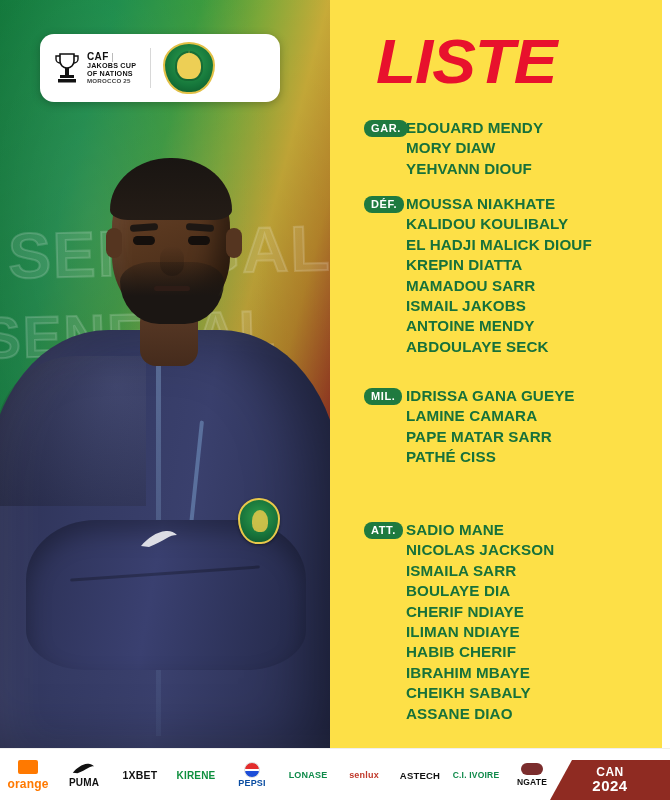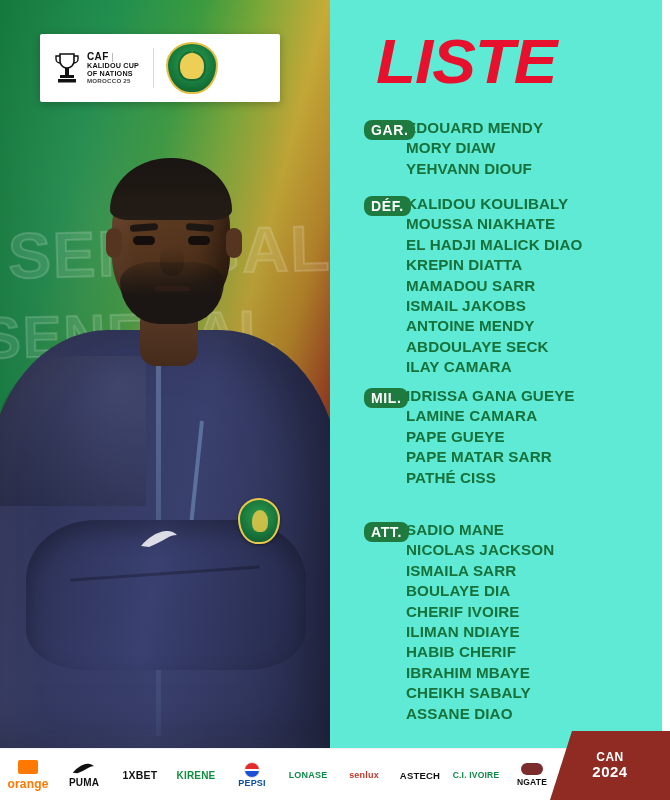--- a/index.html
+++ b/index.html
@@ -176,21 +176,21 @@
     position: absolute; left: 140px; top: 408px; width: 40px; height: 22px;
     opacity: .9;
   }
 
   
   .logo-card {
     position: absolute; left: 40px; top: 34px;
     width: 240px; height: 68px;
     background: #ffffff;
     display: flex; align-items: center;
-    border-radius: 2px;
+    border-radius: 14px;
     box-shadow: 0 2px 8px rgba(0,0,0,.25);
   }
   .caf-block { display: flex; align-items: center; padding-left: 14px; gap: 7px; }
   .caf-trophy { width: 26px; height: 34px; }
   .caf-text { line-height: 1.05; }
   .caf-text .r1 {
     font-size: 10px; font-weight: 800; color: #111;
     letter-spacing: .4px; display: flex; align-items: center; gap: 3px;
   }
   .caf-text .r1 .bar { display:inline-block; width:1px; height:9px; background:#bbb; }
@@ -215,37 +215,37 @@
   }
   .fsf-badge .star {
     position: absolute; left: 50%; top: 6px; transform: translateX(-50%);
     color: #edcf55; font-size: 9px; line-height: 1;
   }
 
   
   .list-panel {
     position: absolute; left: 330px; top: 0;
     width: 332px; height: 748px;
-    background: #5eead4;
+    background: #fde047;
   }
   .title-liste {
     position: absolute; left: 46px; top: 30px;
     font-size: 63px; font-weight: 900; font-style: italic;
     color: #e8112d;
     letter-spacing: -1px;
     line-height: 1;
     transform: scaleX(1.04);
     transform-origin: left center;
   }
 
   .group { position: absolute; left: 0; width: 340px; }
   .group .tag {
     position: absolute; left: 34px; top: 2px;
     background: #1f7a3f; color: #ffffff;
-    font-size: 14px; font-weight: 800; letter-spacing: .6px;
+    font-size: 11px; font-weight: 800; letter-spacing: .6px;
     padding: 3px 7px 3px 7px;
     line-height: 1;
     border-radius: 8px;
   }
   .group ul { list-style: none; margin-left: 76px; }
   .group li {
     font-size: 15.2px; font-weight: 800; color: #17713a;
     letter-spacing: .1px; line-height: 20.4px;
     white-space: nowrap;
   }
@@ -285,21 +285,21 @@
     border:1px solid #ddd; vertical-align:middle;}
   .sp-lonase { color:#0f8a4a; font-size:9px; }
   .sp-lux { color:#c0392b; font-size:9px; }
   .sp-astech { color:#111; font-size:9.5px; }
   .sp-ci { color:#0f8a4a; font-size:8.5px; }
   .sp-ngate { color:#111; font-size:8.5px; }
   .sp-ngate .pill { display:inline-block;width:22px;height:12px;border-radius:7px;background:#7b2d2d;}
 
   .can-corner {
     position: absolute; right: 0; bottom: 0;
-    width: 120px; height: 69px;
+    width: 120px; height: 40px;
     background: #8f2b22;
     clip-path: polygon(22px 0, 100% 0, 100% 100%, 0 100%);
     color: #ffffff;
     display: flex; flex-direction: column;
     align-items: center; justify-content: center;
     line-height: 1.05;
   }
   .can-corner .t1 { font-size: 12px; font-weight: 800; letter-spacing: .5px; }
   .can-corner .t2 { font-size: 15px; font-weight: 800; letter-spacing: .5px; }
 </style>
@@ -351,21 +351,21 @@
           <path d="M20 5 h4 v3 a4 4 0 0 1 -4 4" fill="none" stroke="#111" stroke-width="1.4"></path>
           <rect x="11" y="17" width="4" height="7" fill="#111"></rect>
           <rect x="6" y="24" width="14" height="3" fill="#111"></rect>
           <rect x="4" y="28" width="18" height="3.5" fill="#111"></rect>
         </svg>
         <div class="caf-text">
           <div class="r1">
             <span>CAF</span>
             <span class="bar"></span>
           </div>
-          <div class="r2">KALIDOU CUP</div>
+          <div class="r2">JAKOBS CUP</div>
           <div class="r3">OF NATIONS</div>
           <div class="r4">MOROCCO 25</div>
         </div>
       </div>
       <div class="divider-v"></div>
       <div class="fsf-badge">
         <span class="star">★</span>
         <span class="lion"></span>
       </div>
     </div>
@@ -379,51 +379,49 @@
       <ul>
         <li>EDOUARD MENDY</li>
         <li>MORY DIAW</li>
         <li>YEHVANN DIOUF</li>
       </ul>
     </div>
 
     <div class="group" id="g-def">
       <span class="tag">DÉF.</span>
       <ul>
+        <li>MOUSSA NIAKHATE</li>
         <li>KALIDOU KOULIBALY</li>
-        <li>MOUSSA NIAKHATE</li>
-        <li>EL HADJI MALICK DIAO</li>
+        <li>EL HADJI MALICK DIOUF</li>
         <li>KREPIN DIATTA</li>
         <li>MAMADOU SARR</li>
         <li>ISMAIL JAKOBS</li>
         <li>ANTOINE MENDY</li>
         <li>ABDOULAYE SECK</li>
-        <li>ILAY CAMARA</li>
       </ul>
     </div>
 
     <div class="group" id="g-mil">
       <span class="tag">MIL.</span>
       <ul>
         <li>IDRISSA GANA GUEYE</li>
         <li>LAMINE CAMARA</li>
-        <li>PAPE GUEYE</li>
         <li>PAPE MATAR SARR</li>
         <li>PATHÉ CISS</li>
       </ul>
     </div>
 
     <div class="group" id="g-att">
       <span class="tag">ATT.</span>
       <ul>
         <li>SADIO MANE</li>
         <li>NICOLAS JACKSON</li>
         <li>ISMAILA SARR</li>
         <li>BOULAYE DIA</li>
-        <li>CHERIF IVOIRE</li>
+        <li>CHERIF NDIAYE</li>
         <li>ILIMAN NDIAYE</li>
         <li>HABIB CHERIF</li>
         <li>IBRAHIM MBAYE</li>
         <li>CHEIKH SABALY</li>
         <li>ASSANE DIAO</li>
       </ul>
     </div>
   </div>
 
   <div class="footer">

